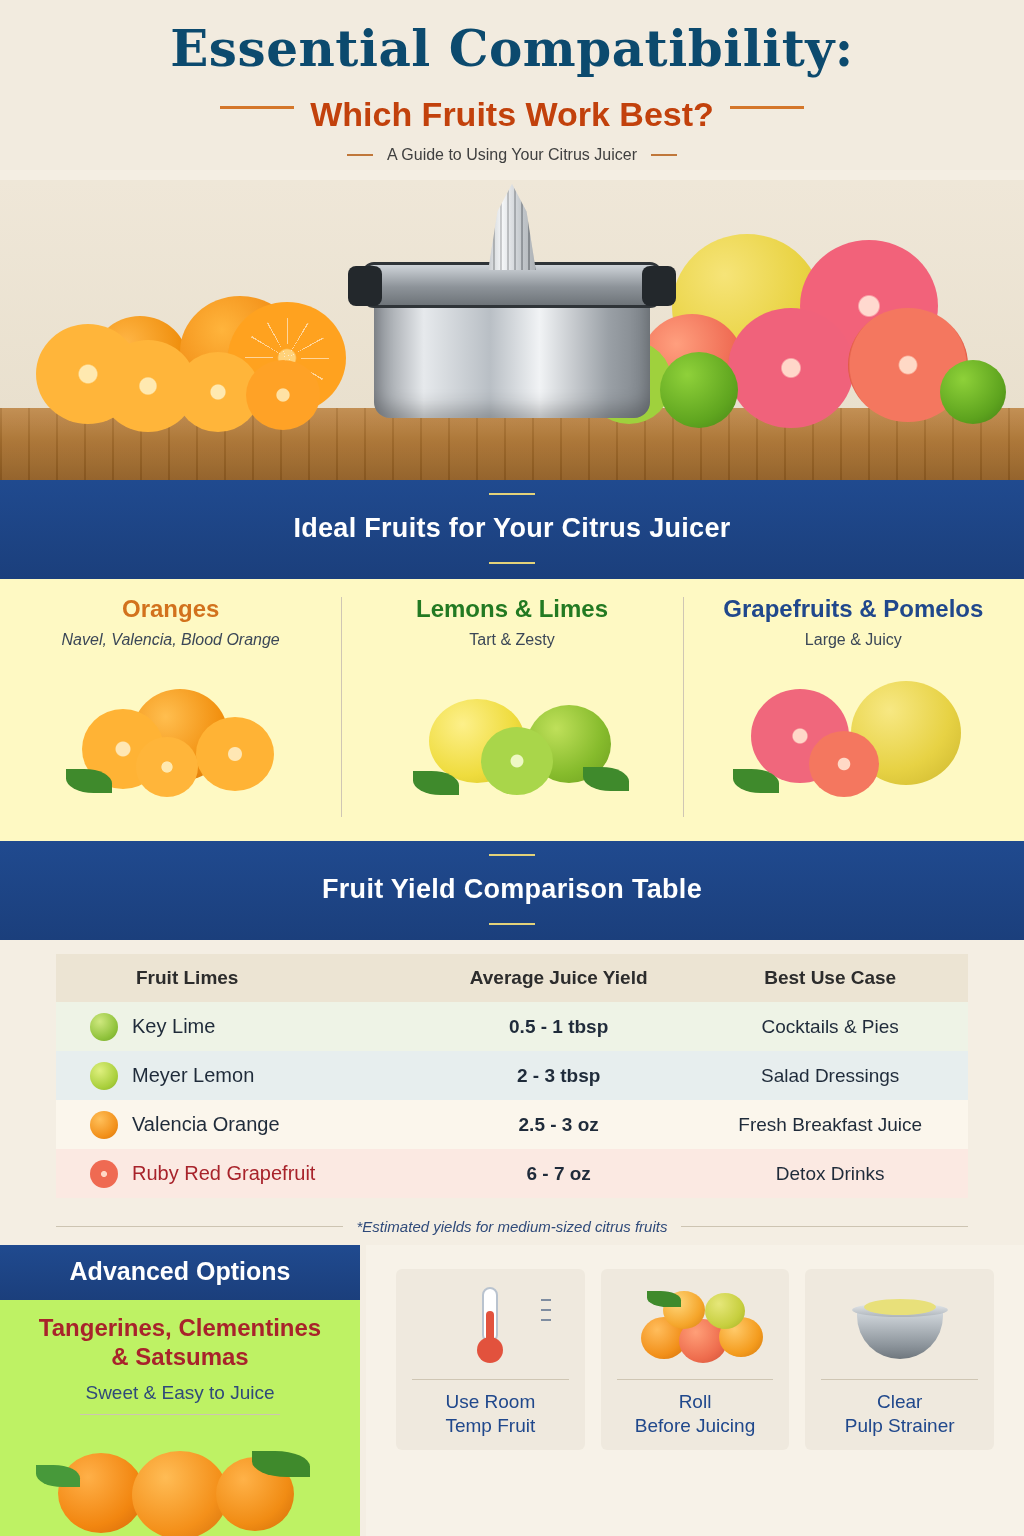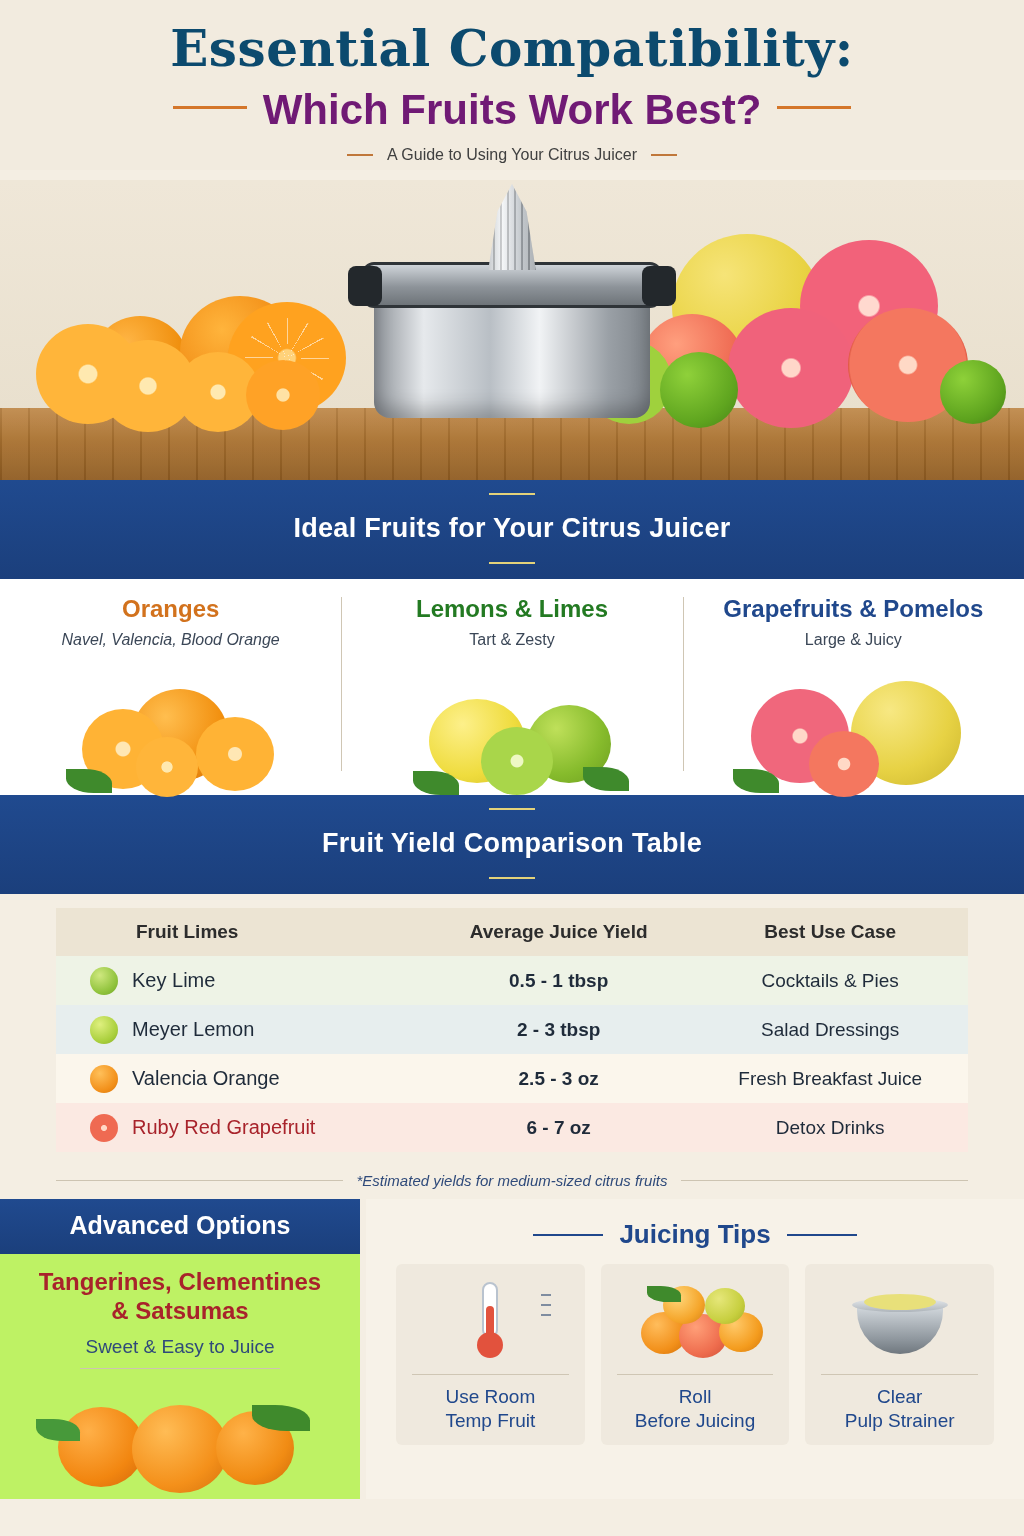--- a/index.html
+++ b/index.html
@@ -12,21 +12,21 @@
   }
   .poster { width: 1024px; height: 1536px; position: relative; background: #f4eee3; }
 
   
   .header { padding: 22px 40px 6px; text-align: center; background: #f2ebdf; }
   .title-main {
     font-size: 50px; font-weight: bold; color: #0c4a6e; letter-spacing: .5px;
     font-family: "DejaVu Serif", serif; line-height: 1.08;
   }
   .title-sub {
-    font-size: 42px; color: #701a75; margin-top: 6px; font-weight: bold;
+    font-size: 34px; color: #c2410c; margin-top: 15px; font-weight: bold;
     font-family: "Liberation Sans", sans-serif;
   }
   .title-sub-row { display: flex; align-items: center; justify-content: center; gap: 16px; margin-top: 4px; }
   .rule-orange { height: 3px; width: 74px; background: #d4762a; }
   .tagline-row { display: flex; align-items: center; justify-content: center; gap: 14px; margin-top: 12px; }
   .tagline { font-size: 16px; color: #404040; }
   .rule-sm { height: 2px; width: 26px; background: #c0773a; }
 
   
   .hero { position: relative; height: 300px; margin-top: 10px; overflow: hidden; }
@@ -92,21 +92,21 @@
   
   .banner {
     background: linear-gradient(180deg,#204a8f 0%, #1b3f7c 100%);
     color: #fff; text-align: center; padding: 13px 0 15px;
     display: flex; align-items: center; justify-content: center; gap: 18px; flex-direction: column;
   }
   .banner h2 { font-size: 27px; font-weight: bold; letter-spacing: .3px; }
   .banner .tick { width: 46px; height: 2px; background: #e3d27a; }
 
   
-  .ideal { display: flex; background: #ffffff; height: 216px; }
+  .ideal { display: flex; background: #fef9c3; height: 262px; }
   .ideal-col { flex: 1; padding: 16px 10px 0; text-align: center; position: relative; }
   .ideal-col + .ideal-col:before { content:""; position:absolute; left:0; top:18px; bottom:24px; width:1px; background:#cfc6b4; }
   .ideal-h { font-size: 24px; font-weight: bold; }
   .c-orange { color: #d2721d; }
   .c-green { color: #237a22; }
   .c-blue { color: #20488c; }
   .ideal-s { font-size: 16px; color: #3b4757; margin-top: 8px; }
   .ideal-s.italic { font-style: italic; }
   .ideal-art { position: relative; height: 150px; margin-top: 10px; }
 
@@ -316,25 +316,20 @@
       <div class="adv-art">
         <div class="f" style="width:86px;height:80px;left:58px;bottom:6px;background:radial-gradient(circle at 35% 30%,#ffb048,#f28610 62%,#d1660a);"></div>
         <div class="f" style="width:96px;height:88px;left:132px;bottom:0px;background:radial-gradient(circle at 35% 30%,#ffbc55,#f4901a 62%,#d3700c);"></div>
         <div class="f" style="width:78px;height:74px;left:216px;bottom:8px;background:radial-gradient(circle at 35% 30%,#ffb248,#f18c14 62%,#cf6b08);"></div>
         <div class="leafy" style="left:252px;bottom:62px;width:58px;height:26px;background:#3f8a2c;"></div>
         <div class="leafy" style="left:36px;bottom:52px;width:44px;height:22px;background:#47993a;"></div>
       </div>
     </div>
 
     <div class="tips">
-      <div class="tips-head">
-        <span class="tips-rule"></span>
-        <h3>Juicing Tips</h3>
-        <span class="tips-rule"></span>
-      </div>
       <div class="tip-row">
         <div class="tip">
           <div class="tip-art">
             <div class="thermo-tube"></div>
             <div class="thermo-fluid"></div>
             <div class="thermo-bulb"></div>
             <div class="thermo-tick" style="top:20px;"></div>
             <div class="thermo-tick" style="top:30px;"></div>
             <div class="thermo-tick" style="top:40px;"></div>
           </div>

